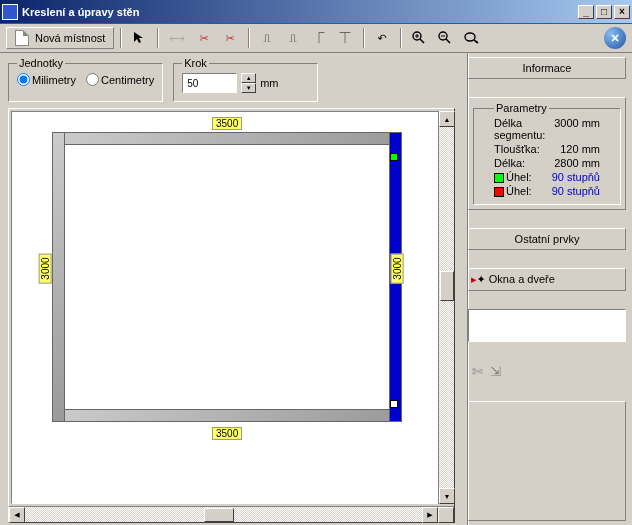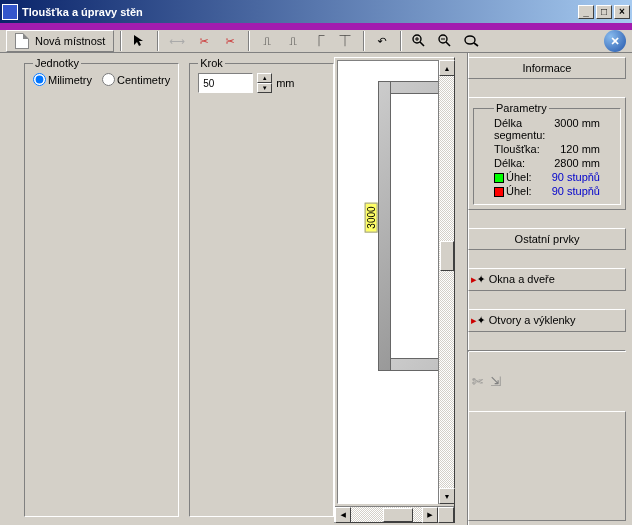--- a/index.html
+++ b/index.html
@@ -4,28 +4,28 @@
 <style>
 * { box-sizing: border-box; margin: 0; padding: 0; }
 body { font-family: Tahoma, sans-serif; font-size: 11px; background: #d4d0c8; width: 632px; height: 525px; overflow: hidden; }
 
 .titlebar { height: 23px; background: linear-gradient(to right, #0a246a, #a6caf0); color: #fff; display: flex; align-items: center; padding: 0 2px; font-weight: bold; }
 .titlebar-icon { width: 16px; height: 16px; margin-right: 4px; background: #3355cc; border: 1px solid #fff; }
 .titlebar-text { flex: 1; }
 .titlebar-btns { display: flex; gap: 2px; }
 .titlebar-btn { width: 16px; height: 14px; background: #d4d0c8; border: 1px solid; border-color: #fff #404040 #404040 #fff; font-size: 10px; display: flex; align-items: center; justify-content: center; color: #000; cursor: pointer; }
 
-.toolbar { height: 30px; background: #d4d0c8; border-top: 7px solid #a21caf; border-bottom: 1px solid #808080; display: flex; align-items: center; padding: 0 6px; gap: 2px; }
+.toolbar { height: 30px; background: #d4d0c8; border-top: 1px solid #a21caf; border-bottom: 1px solid #808080; display: flex; align-items: center; padding: 0 6px; gap: 2px; }
 .tb-btn { min-width: 24px; height: 22px; border: 1px solid #d4d0c8; display: flex; align-items: center; justify-content: center; cursor: pointer; padding: 0 4px; }
 .tb-btn.text { padding: 0 8px; gap: 6px; border: 1px solid; border-color: #fff #808080 #808080 #fff; }
 .tb-sep { width: 1px; height: 20px; background: #808080; margin: 0 4px; box-shadow: 1px 0 #fff; }
 .tb-close { margin-left: auto; width: 22px; height: 22px; border-radius: 50%; background: radial-gradient(circle at 30% 30%, #88bbee, #2255aa); display: flex; align-items: center; justify-content: center; color: #fff; font-weight: bold; cursor: pointer; }
 
 .main { display: flex; height: calc(525px - 23px - 30px); }
-.left { flex: 1; display: flex; flex-direction: row; padding: 4px 12px 2px 8px; margin-left: 16px; }
+.left { flex: 1; display: flex; flex-direction: column; padding: 4px 12px 2px 8px; }
 .right { width: 165px; padding: 4px 6px 4px 0; display: flex; flex-direction: column; gap: 18px; border-left: 1px solid #808080; box-shadow: inset 1px 0 #fff; }
 
 fieldset { border: 1px solid #fff; border-top-color: #808080; border-left-color: #808080; padding: 4px 8px 8px; }
 legend { padding: 0 2px; }
 .controls-row { display: flex; gap: 10px; margin-bottom: 6px; }
 .jednotky-fs { width: 155px; }
 .krok-fs { width: 145px; }
 .radio-row { display: flex; gap: 10px; align-items: center; }
 .radio-row label { display: flex; align-items: center; gap: 2px; }
 .spin-row { display: flex; align-items: center; gap: 4px; }
@@ -77,21 +77,21 @@
 .bottom-icons { padding: 4px; color: #808080; font-size: 13px; }
 .spacer-panel { height: 120px; border: 1px solid; border-color: #fff #808080 #808080 #fff; }
 .docicon { width: 14px; height: 16px; border: 1px solid #888; background: #fff; position: relative; }
 .docicon:after { content: ""; position: absolute; right: -1px; top: -1px; border: 3px solid; border-color: #d4d0c8 #d4d0c8 #888 #888; }
 </style>
 </head>
 <body>
 
 <div class="titlebar">
   <div class="titlebar-icon"></div>
-  <span class="titlebar-text">Tloušťka a úpravy stěn</span>
+  <span class="titlebar-text">Kreslení a úpravy stěn</span>
   <div class="titlebar-btns">
     <div class="titlebar-btn">_</div>
     <div class="titlebar-btn">□</div>
     <div class="titlebar-btn">×</div>
   </div>
 </div>
 
 <div class="toolbar">
   <div class="tb-btn text">
     <span class="docicon"></span>
@@ -225,21 +225,20 @@
             <span class="val blue-link">90 stupňů</span>
           </div>
         <div class="param-row">
             <span><span class="colorbox r"></span><span>Úhel:</span></span>
             <span class="val blue-link">90 stupňů</span>
           </div>
       </fieldset>
     </div>
     <div class="section-btn">Ostatní prvky</div>
     <div class="sub-link"><span class="arrow-right">▸</span>✦ <span>Okna a dveře</span></div>
-    <div class="sub-link"><span class="arrow-right">▸</span>✦ <span>Otvory a výklenky</span></div>
     <div class="empty-panel"></div>
     <div class="bottom-icons">
       <span>✄</span>&nbsp;
       <span>⇲</span>
     </div>
     <div class="spacer-panel"></div>
   </div>
 </div>
 
 </body></html>

